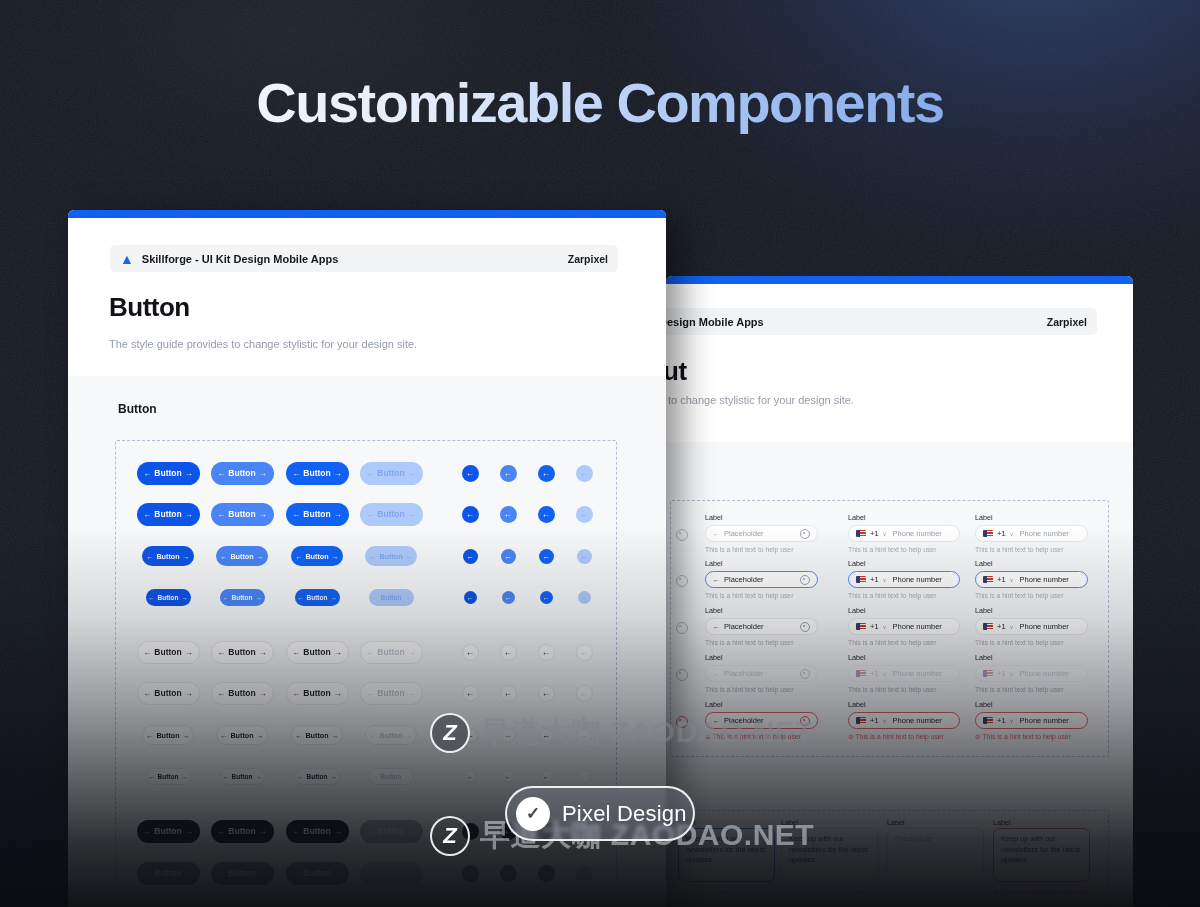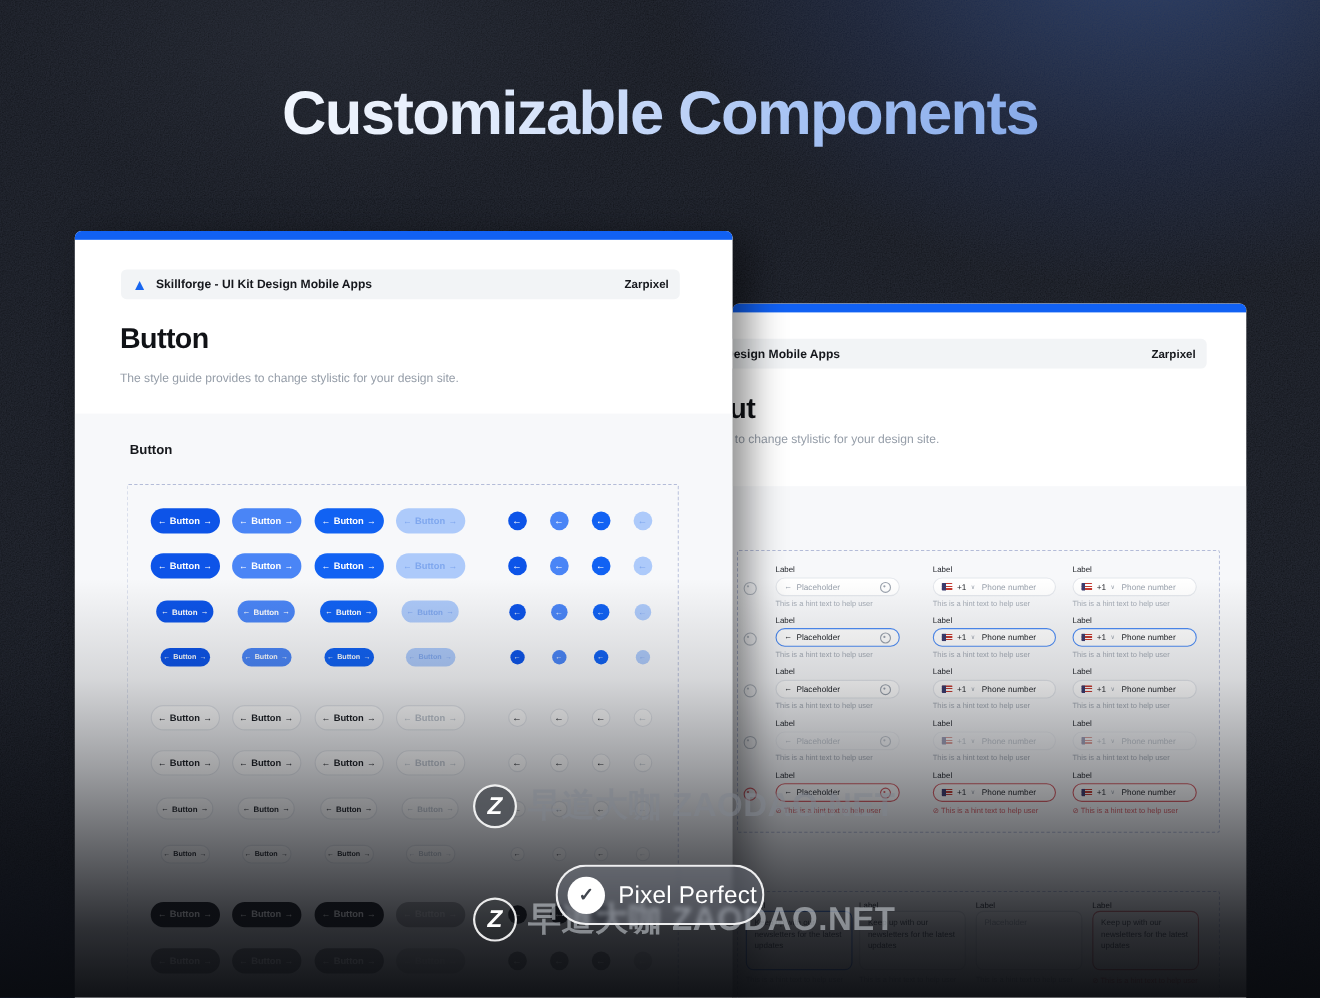--- a/index.html
+++ b/index.html
@@ -570,16 +570,16 @@
     <div class="zbadge">Z</div>
     <div class="wm-text">早道大咖 ZAODAO.NET</div>
   </div>
   <div class="wm" id="wm2" style="left:430px;top:815px;">
     <div class="zbadge">Z</div>
     <div class="wm-text">早道大咖 ZAODAO.NET</div>
   </div>
 
   <div class="pp-badge">
     <div class="pp-check">✓</div>
-    <div class="pp-label">Pixel Perfect</div>
+    <div class="pp-label">Pixel Design</div>
   </div>
 
 </div>
 
 </body></html>

